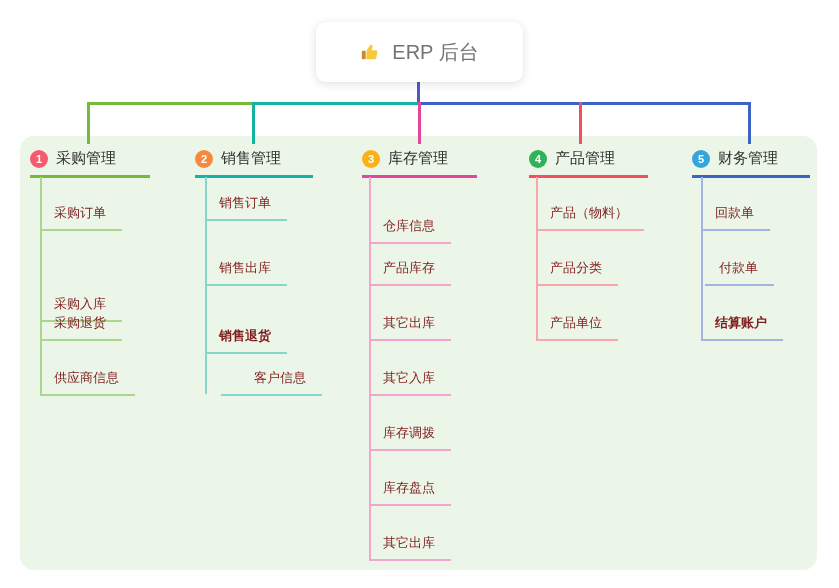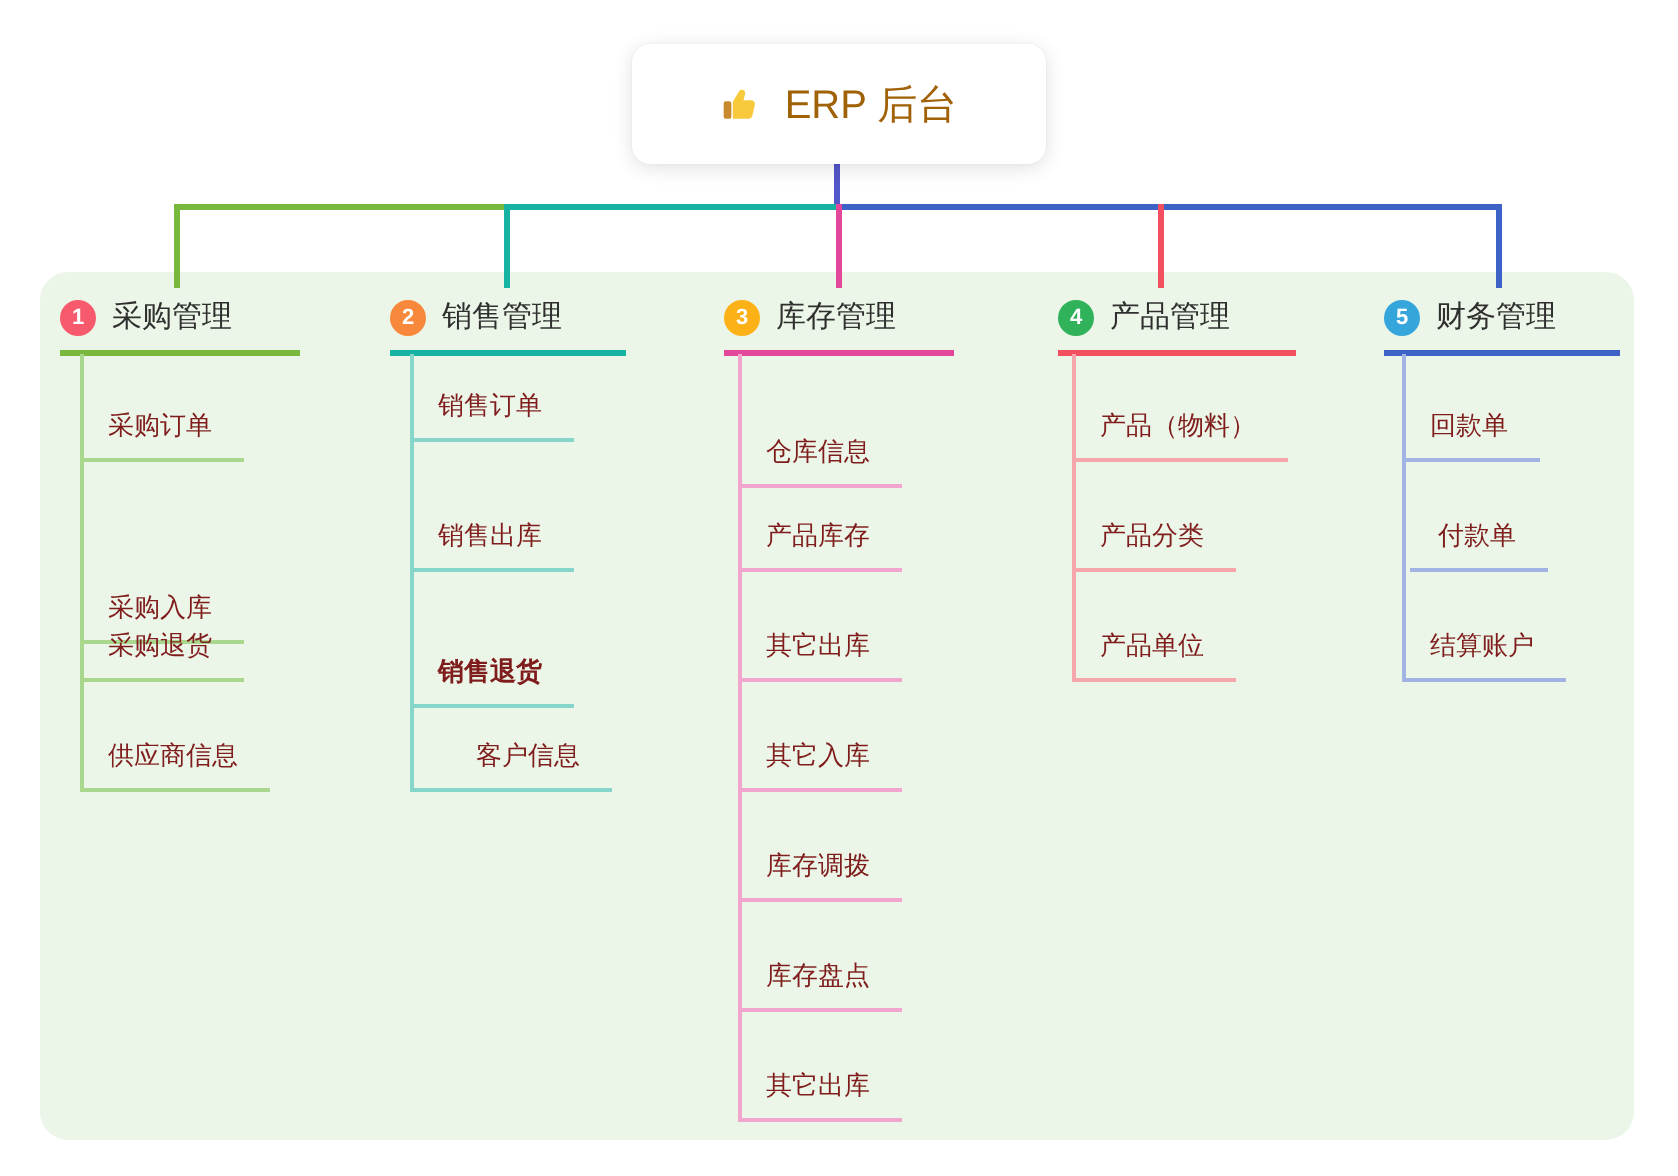--- a/index.html
+++ b/index.html
@@ -11,21 +11,21 @@
   }
   #panel{
     position:absolute;left:20px;top:136px;width:797px;height:434px;
     border-radius:14px;
   }
   #root-card{
     position:absolute;left:316px;top:22px;width:207px;height:60px;
     background:#fff;border-radius:9px;
     box-shadow:0 2px 10px rgba(0,0,0,.12), 0 0 1px rgba(0,0,0,.08);
     display:flex;align-items:center;justify-content:center;gap:10px;
-    font-size:20px;font-weight:500;color:#a16207;cursor:default;
+    font-size:20px;font-weight:500;color:#737373;cursor:default;
   }
   .hline,.vline{position:absolute;}
   .branch-head{
     position:absolute;top:149px;display:flex;align-items:center;gap:8px;
     padding-bottom:7px;border-bottom:3px solid #000;
     font-size:15px;font-weight:500;color:#2f2f2f;box-sizing:border-box;
   }
   .badge{
     width:18px;height:18px;border-radius:50%;flex:0 0 18px;
     color:#fff;font-size:11px;font-weight:700;line-height:18px;text-align:center;
@@ -75,21 +75,21 @@
     <div class="child-node" style="left: 40px; top: 313px; border-bottom-color: rgb(169, 215, 142);">采购退货</div>
     <div class="child-node" style="left: 40px; top: 368px; border-bottom-color: rgb(169, 215, 142);">供应商信息</div>
     <div class="branch-head" style="left: 195px; width: 118px; border-bottom-color: rgb(22, 178, 162); top: 149px;">
       <span class="badge" style="background: rgb(248, 137, 60);">2</span>
       <span>销售管理</span>
     </div>
     <div class="vline" style="left: 205px; top: 177px; width: 2px; height: 217px; background: rgb(135, 214, 202);"></div>
     <div class="child-node" style="left: 205px; top: 193px; border-bottom-color: rgb(135, 214, 202);">销售订单</div>
     <div class="child-node" style="left: 205px; top: 258px; border-bottom-color: rgb(135, 214, 202);">销售出库</div>
     <div class="child-node" style="left: 205px; top: 326px; border-bottom-color: rgb(135, 214, 202); font-weight: bold;">销售退货</div>
-    <div class="child-node" style="left: 205px; top: 368px; border-bottom-color: rgb(135, 214, 202); padding-left: 33px;">客户信息</div>
+    <div class="child-node" style="left: 221px; top: 368px; border-bottom-color: rgb(135, 214, 202); padding-left: 33px;">客户信息</div>
     <div class="branch-head" style="left: 362px; width: 115px; border-bottom-color: rgb(226, 71, 156); top: 149px;">
       <span class="badge" style="background: rgb(252, 177, 22);">3</span>
       <span>库存管理</span>
     </div>
     <div class="vline" style="left: 369px; top: 177px; width: 2px; height: 382px; background: rgb(242, 165, 205);"></div>
     <div class="child-node" style="left: 369px; top: 216px; border-bottom-color: rgb(242, 165, 205);">仓库信息</div>
     <div class="child-node" style="left: 369px; top: 258px; border-bottom-color: rgb(242, 165, 205);">产品库存</div>
     <div class="child-node" style="left: 369px; top: 313px; border-bottom-color: rgb(242, 165, 205);">其它出库</div>
     <div class="child-node" style="left: 369px; top: 368px; border-bottom-color: rgb(242, 165, 205);">其它入库</div>
     <div class="child-node" style="left: 369px; top: 423px; border-bottom-color: rgb(242, 165, 205);">库存调拨</div>
@@ -103,14 +103,14 @@
     <div class="child-node" style="left: 536px; top: 203px; border-bottom-color: rgb(247, 166, 172);">产品（物料）</div>
     <div class="child-node" style="left: 536px; top: 258px; border-bottom-color: rgb(247, 166, 172);">产品分类</div>
     <div class="child-node" style="left: 536px; top: 313px; border-bottom-color: rgb(247, 166, 172);">产品单位</div>
     <div class="branch-head" style="left: 692px; width: 118px; border-bottom-color: rgb(62, 99, 199); top: 149px;">
       <span class="badge" style="background: rgb(53, 166, 220);">5</span>
       <span>财务管理</span>
     </div>
     <div class="vline" style="left: 701px; top: 177px; width: 2px; height: 162px; background: rgb(162, 180, 228);"></div>
     <div class="child-node" style="left: 701px; top: 203px; border-bottom-color: rgb(162, 180, 228);">回款单</div>
     <div class="child-node" style="left: 689px; top: 258px; border-bottom-color: rgb(162, 180, 228); margin-left: 16px;">付款单</div>
-    <div class="child-node" style="left: 701px; top: 313px; border-bottom-color: rgb(162, 180, 228);">结算账户</div>
+    <div class="child-node" style="left: 701px; top: 313px; border-bottom-color: rgb(162, 180, 228); font-weight: bold;">结算账户</div>
   </div>
 
 </body></html>

